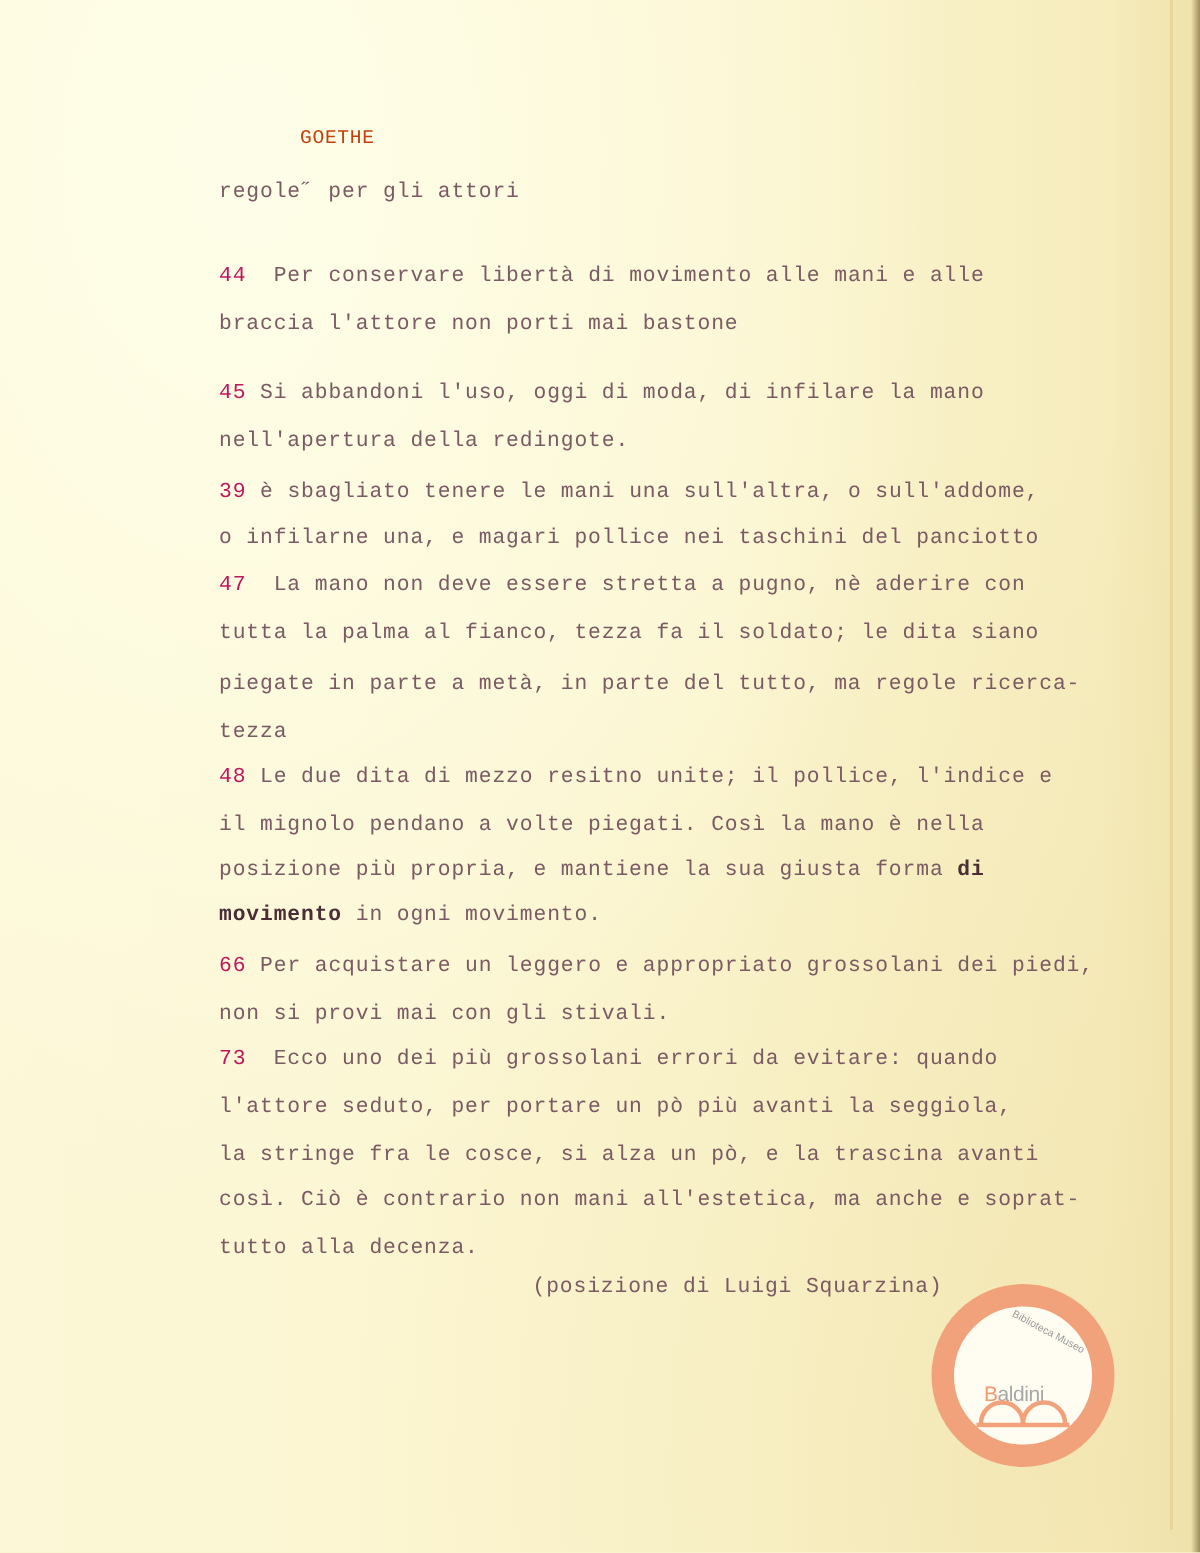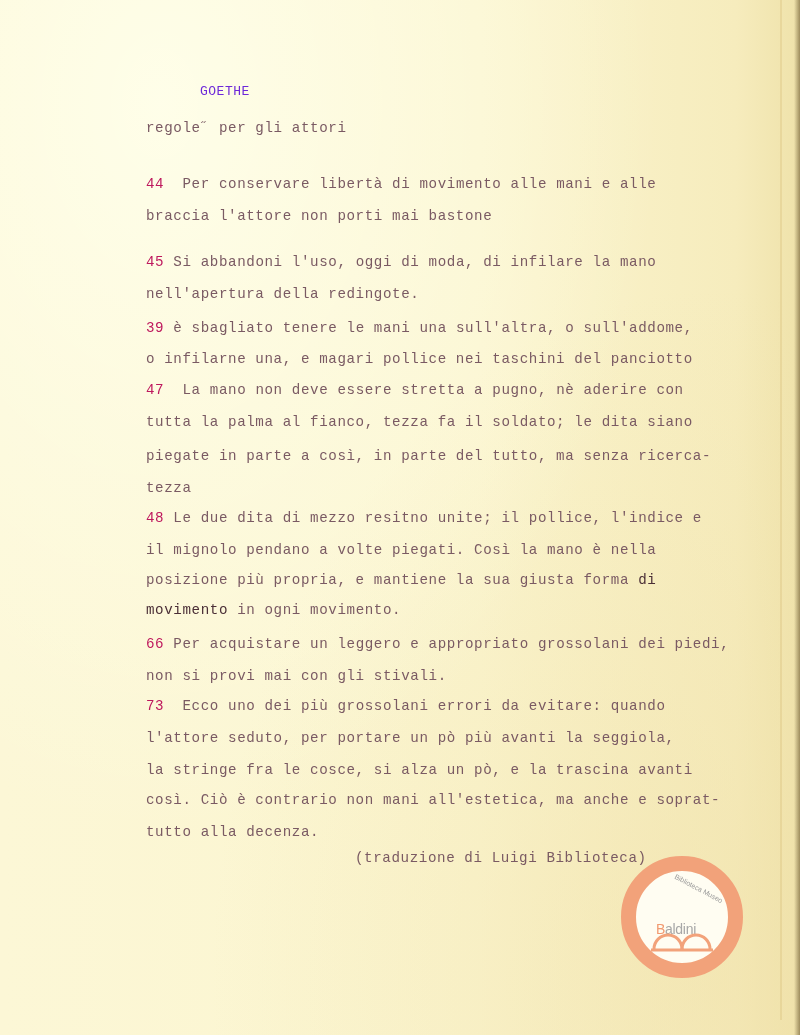--- a/index.html
+++ b/index.html
@@ -39,29 +39,29 @@
       color: #7a5a63;
       font-size: 14.2px;
       letter-spacing: 0.6px;
       white-space: pre;
       position: absolute;
       left: 146px;
     }
     .author {
       left: 200px;
       top: 84px;
-      color: #6d28d9;
+      color: #c2410c;
       font-size: 13px;
       letter-spacing: 0.5px;
     }
     .title { top: 120px; }
     .line { line-height: 28px; }
     .num { color: #be185d; }
     .strike {
-      font-weight: normal;
+      font-weight: bold;
       color: #4a2e36;
       margin-top: 40px;
     }
     .credit {
       left: 355px;
       top: 850px;
     }
     .stamp {
       position: absolute;
       left: 621px;
@@ -110,38 +110,38 @@
 <div class="typed line" style="top:202px">braccia l'attore non porti mai bastone</div>
 
 <div class="typed line" style="top:248px"><span class="num">45</span> <span>Si abbandoni l'uso, oggi di moda, di infilare la mano</span></div>
 <div class="typed line" style="top:280px">nell'apertura della redingote.</div>
 
 <div class="typed line" style="top:314px"><span class="num">39</span> <span>è sbagliato tenere le mani una sull'altra, o sull'addome,</span></div>
 <div class="typed line" style="top:345px">o infilarne una, e magari pollice nei taschini del panciotto</div>
 
 <div class="typed line" style="top:376px"><span class="num">47</span>  <span>La mano non deve essere stretta a pugno, nè aderire con</span></div>
 <div class="typed line" style="top:408px">tutta la palma al fianco, tezza fa il soldato; le dita siano</div>
-<div class="typed line" style="top:442px">piegate in parte a così, in parte del tutto, ma senza ricerca-</div>
+<div class="typed line" style="top:442px">piegate in parte a metà, in parte del tutto, ma regole ricerca-</div>
 <div class="typed line" style="top:474px">tezza</div>
 
 <div class="typed line" style="top:504px"><span class="num">48</span> <span>Le due dita di mezzo resitno unite; il pollice, l'indice e</span></div>
 <div class="typed line" style="top:536px">il mignolo pendano a volte piegati. Così la mano è nella</div>
 <div class="typed line" style="top:566px"><span>posizione più propria, e mantiene la sua giusta forma</span> <span class="strike">di</span></div>
 <div class="typed line" style="top:596px"><span class="strike">movimento</span> <span>in ogni movimento.</span></div>
 
 <div class="typed line" style="top:630px"><span class="num">66</span> <span>Per acquistare un leggero e appropriato grossolani dei piedi,</span></div>
 <div class="typed line" style="top:662px">non si provi mai con gli stivali.</div>
 
 <div class="typed line" style="top:692px"><span class="num">73</span>  <span>Ecco uno dei più grossolani errori da evitare: quando</span></div>
 <div class="typed line" style="top:724px">l'attore seduto, per portare un pò più avanti la seggiola,</div>
 <div class="typed line" style="top:756px">la stringe fra le cosce, si alza un pò, e la trascina avanti</div>
 <div class="typed line" style="top:786px">così. Ciò è contrario non mani all'estetica, ma anche e soprat-</div>
 <div class="typed line" style="top:818px">tutto alla decenza.</div>
 
-<div class="typed credit">(traduzione di Luigi Biblioteca)</div>
+<div class="typed credit">(posizione di Luigi Squarzina)</div>
 
 <div class="stamp">
   <div class="stamp-small">Biblioteca Museo</div>
   <div class="stamp-name"><span class="b">B</span><span>aldini</span></div>
   <svg class="stamp-books" width="64" height="24" viewBox="0 0 64 24">
     <path d="M4 20 A14 14 0 0 1 32 20" fill="none" stroke="#f2a27a" stroke-width="3"></path>
     <path d="M32 20 A14 14 0 0 1 60 20" fill="none" stroke="#f2a27a" stroke-width="3"></path>
     <line x1="1" y1="21" x2="63" y2="21" stroke="#f2a27a" stroke-width="3"></line>
   </svg>
 </div>

